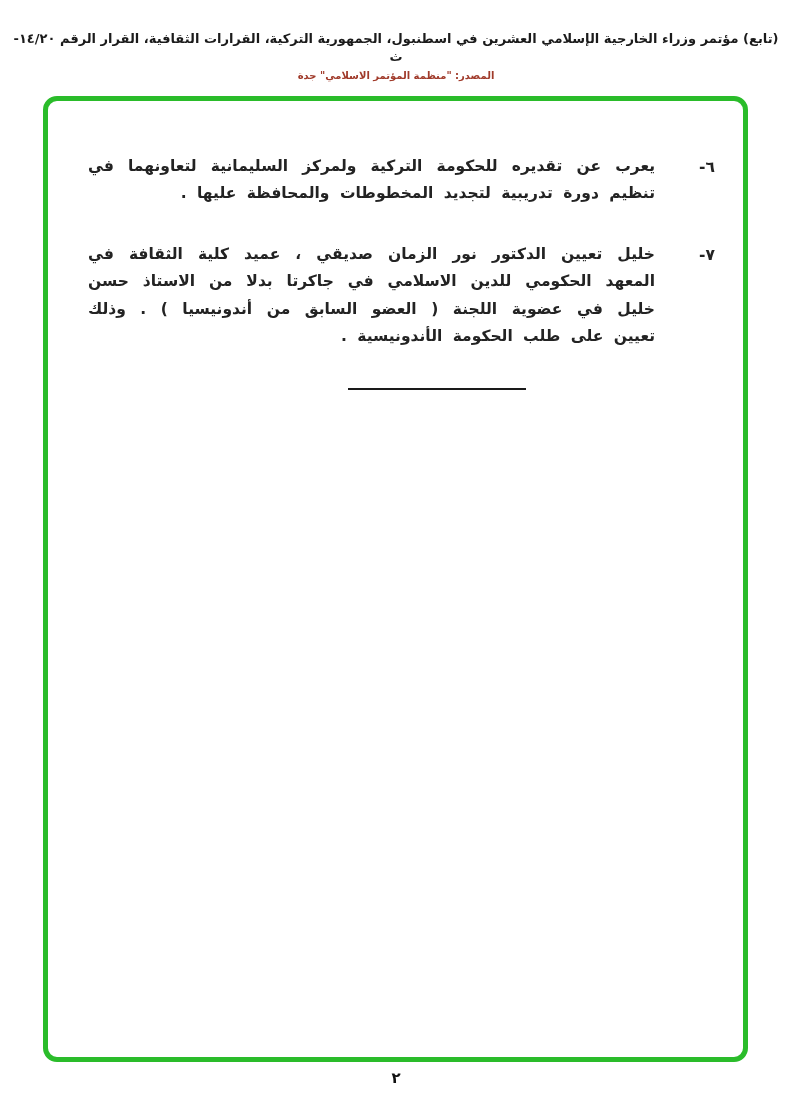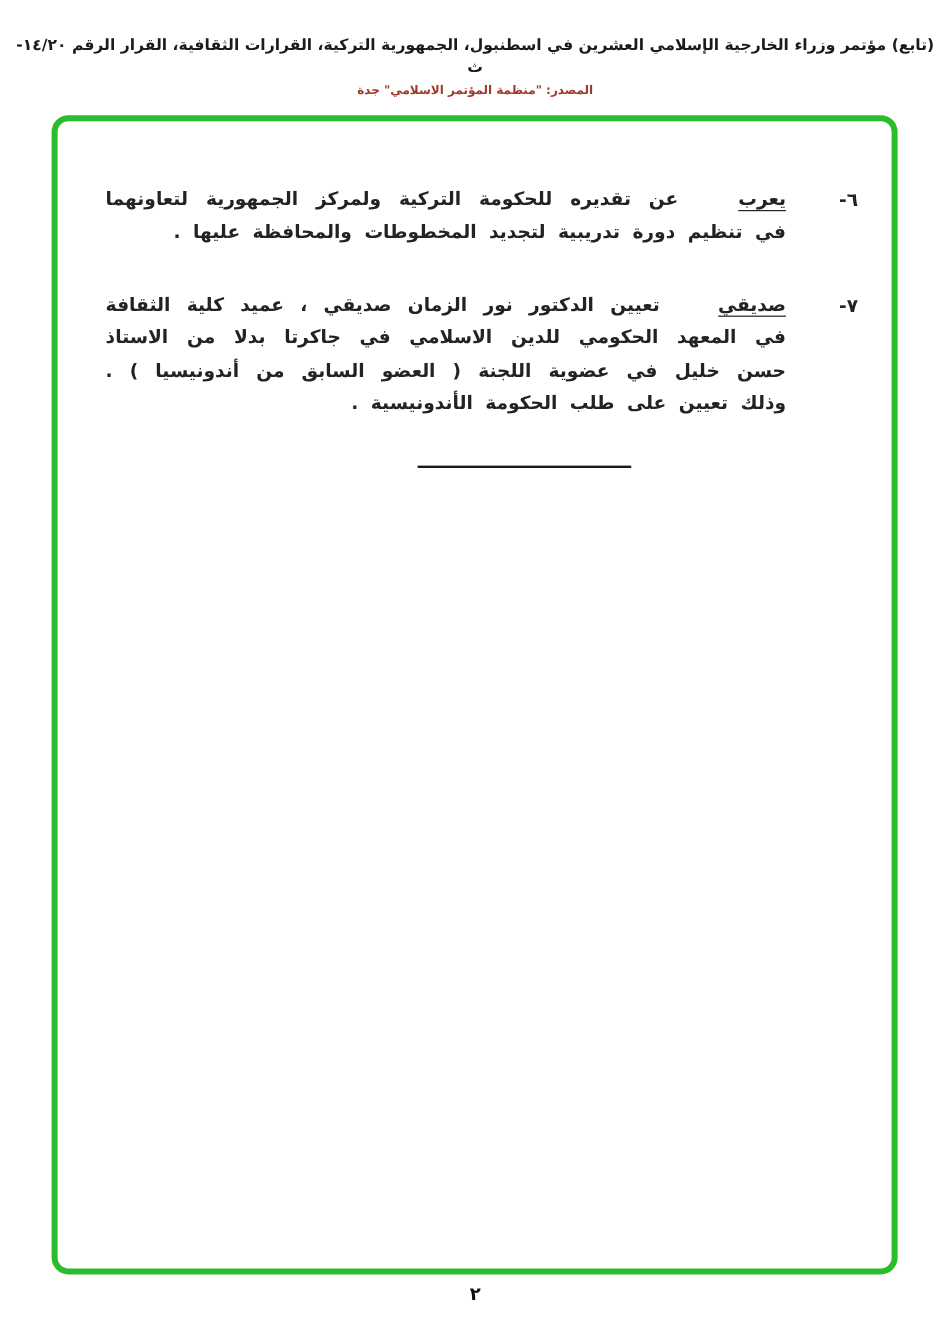--- a/index.html
+++ b/index.html
@@ -59,23 +59,21 @@
     white-space:nowrap;
     padding-top:1px;
   }
   .item-text{
     flex:1;
     text-align:justify;
     word-spacing:5px;
     letter-spacing:0.5px;
   }
   .lead{
-    text-decoration:underline;
     text-underline-offset:4px;
-    margin-left:35px;
   }
   .divider{
     width:178px; height:2px;
     background:#1a1a1a;
     margin:38px auto 0 auto;
     margin-left:260px; 
   }
   .page-number{
     position:absolute;
     bottom:16px; left:0; right:0;
@@ -94,28 +92,28 @@
     <div class="header-source">المصدر: "منظمة المؤتمر الاسلامي" جدة</div>
   </div>
 
   <div class="green-box">
     <div class="content">
 
       <div class="item">
         <div class="item-number">٦-</div>
         <div class="item-text">
           <span class="lead">يعرب</span>
-          <span>عن تقديره للحكومة التركية ولمركز الجمهورية لتعاونهما في تنظيم دورة تدريبية لتجديد المخطوطات والمحافظة عليها .</span>
+          <span>عن تقديره للحكومة التركية ولمركز السليمانية لتعاونهما في تنظيم دورة تدريبية لتجديد المخطوطات والمحافظة عليها .</span>
         </div>
       </div>
 
       <div class="item">
         <div class="item-number">٧-</div>
         <div class="item-text">
-          <span class="lead">صديقي</span>
+          <span class="lead">خليل</span>
           <span>تعيين الدكتور نور الزمان صديقي ، عميد كلية الثقافة في المعهد الحكومي للدين الاسلامي في جاكرتا بدلا من الاستاذ حسن خليل في عضوية اللجنة ( العضو السابق من أندونيسيا ) . وذلك تعيين على طلب الحكومة الأندونيسية .</span>
         </div>
       </div>
 
       <div class="divider"></div>
 
     </div>
   </div>
 
   <div class="page-number">٢</div>

